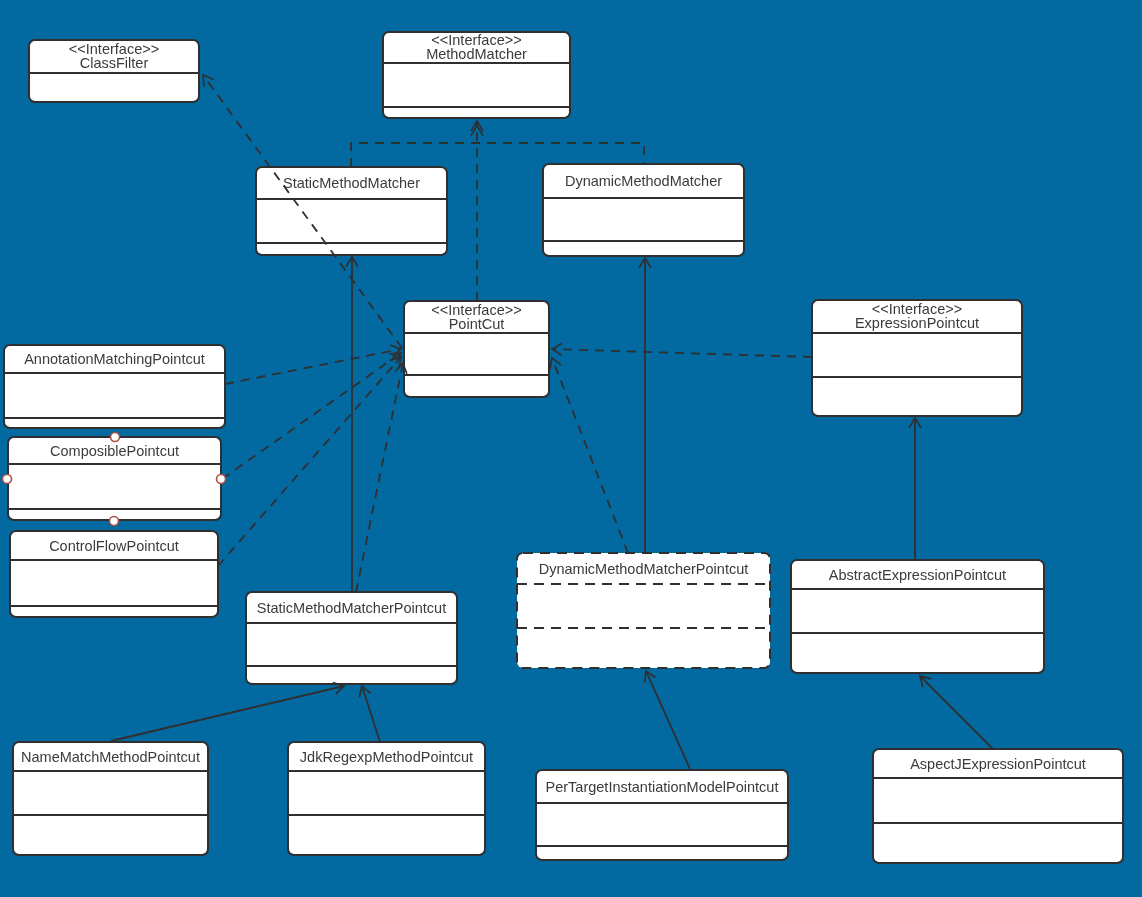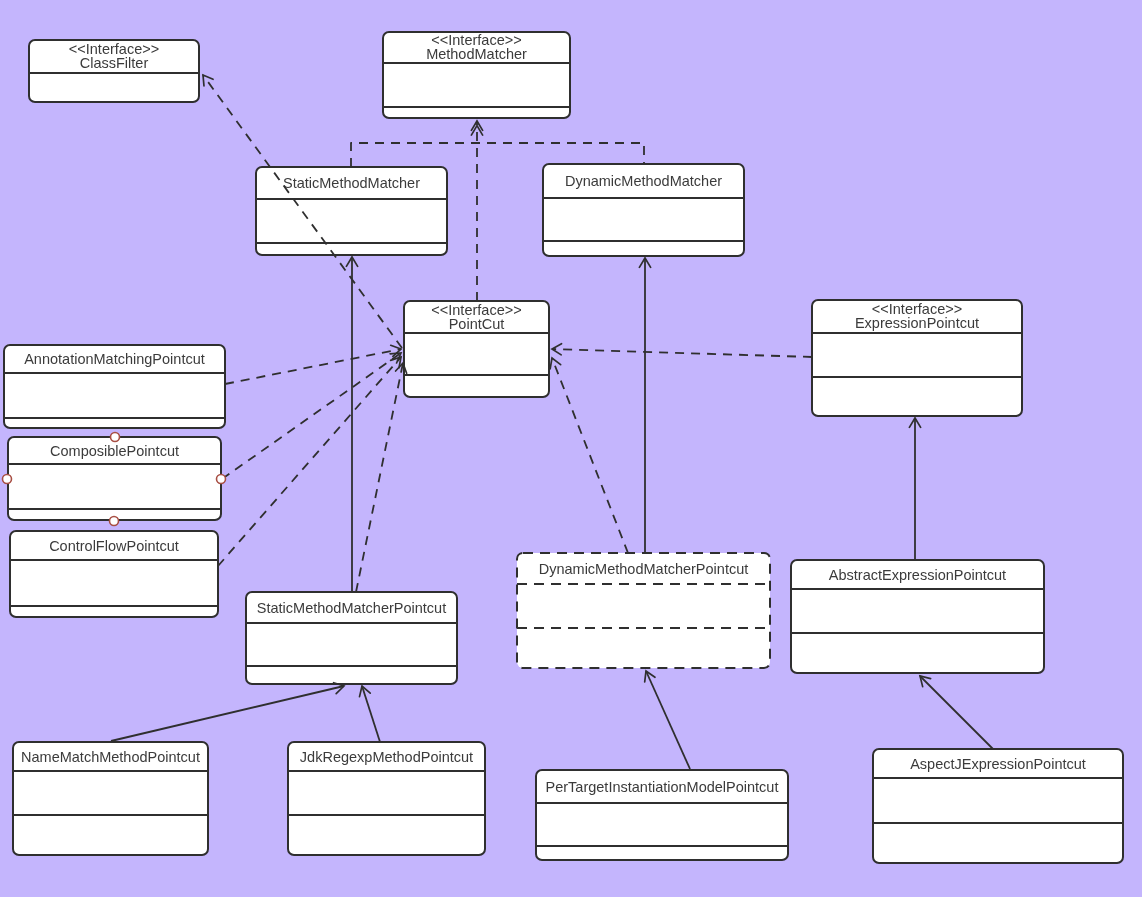--- a/index.html
+++ b/index.html
@@ -1,16 +1,16 @@
 <!DOCTYPE html>
 <html><head>
 <meta charset="utf-8">
 <style>
   html,body{margin:0;padding:0;background:#ffffff;}
-  .stage{position:relative;width:1142px;height:897px;background:#c4b5fd;overflow:hidden;}
+  .stage{position:relative;width:1142px;height:897px;background:#0369a1;overflow:hidden;}
   svg{display:block;}
   text{font-family:"Liberation Sans","DejaVu Sans",sans-serif;}
 </style>
 </head>
 <body>
 
 <div class="stage">
   <svg id="diagram-svg" width="1142" height="897" viewBox="0 0 1142 897" xmlns="http://www.w3.org/2000/svg">
     <defs>
       <marker id="chev" viewBox="0 0 16 16" refX="13" refY="8" markerWidth="15" markerHeight="15" markerUnits="userSpaceOnUse" orient="auto">

